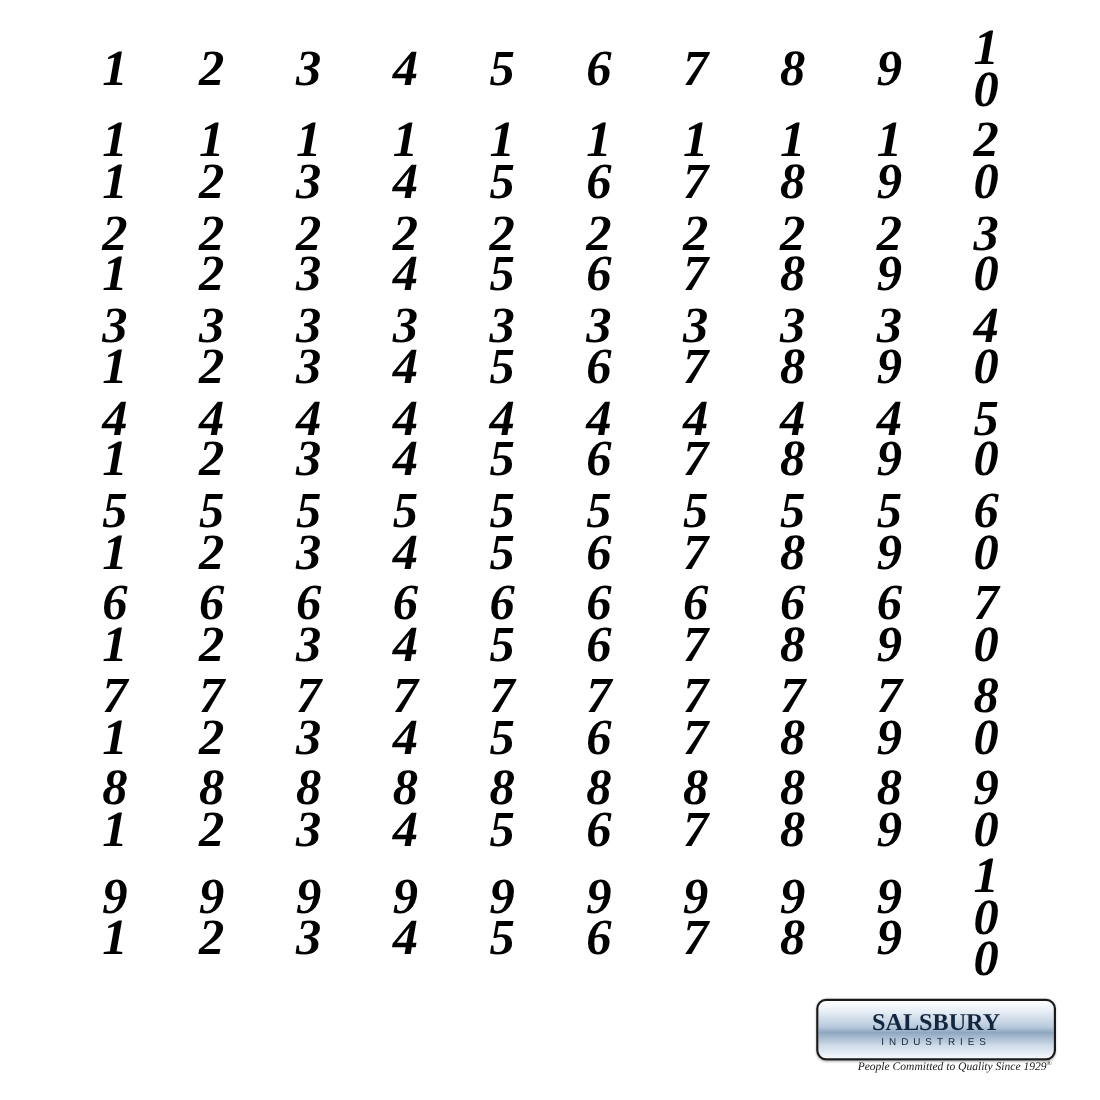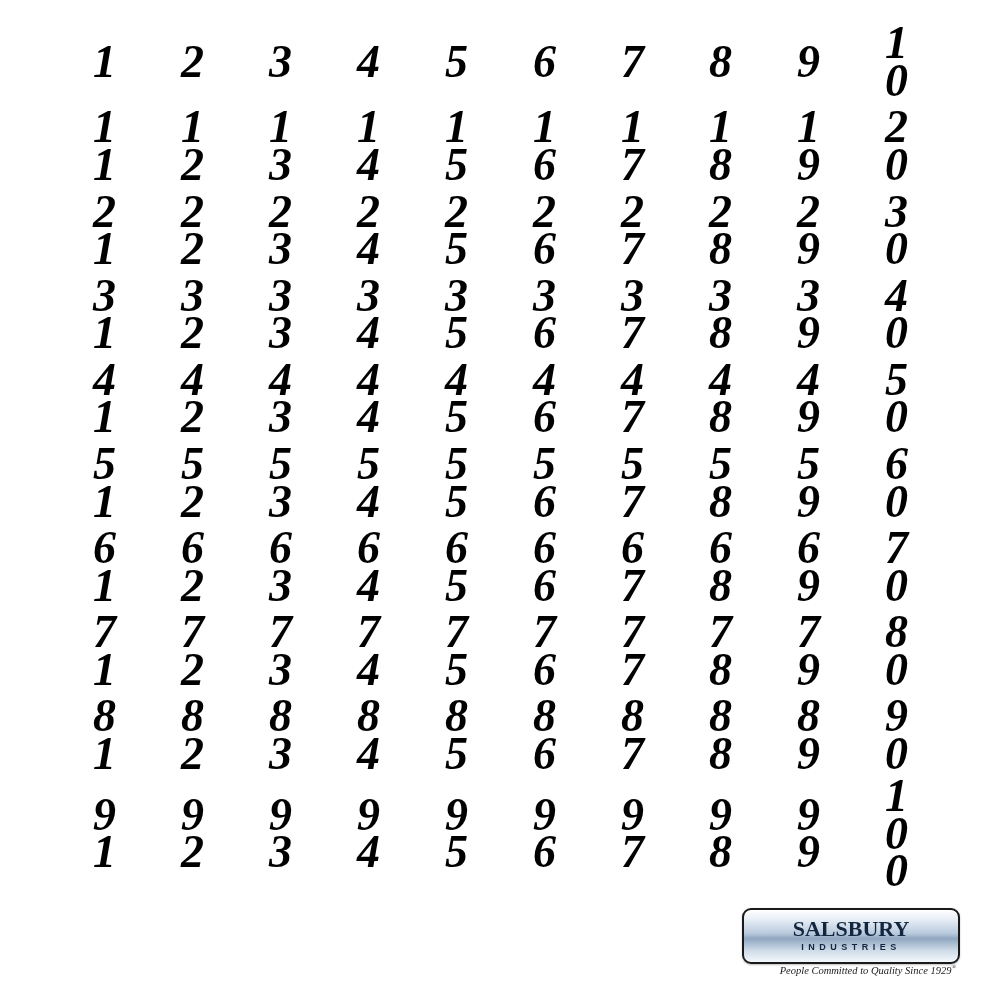--- a/index.html
+++ b/index.html
@@ -90,21 +90,21 @@
     letter-spacing: 0px;
     color: #12273f;
   }
   .logo-sub {
     position: absolute;
     left: 0;
     top: 32px;
     width: 100%;
     text-align: center;
     font-family: "Liberation Sans", sans-serif;
-    font-weight: bold;
+    font-weight: normal;
     font-size: 9px;
     letter-spacing: 4.5px;
     color: #12273f;
   }
   .logo-tagline {
     position: absolute;
     left: 0;
     top: 56px;
     width: 214px;
     text-align: right;

